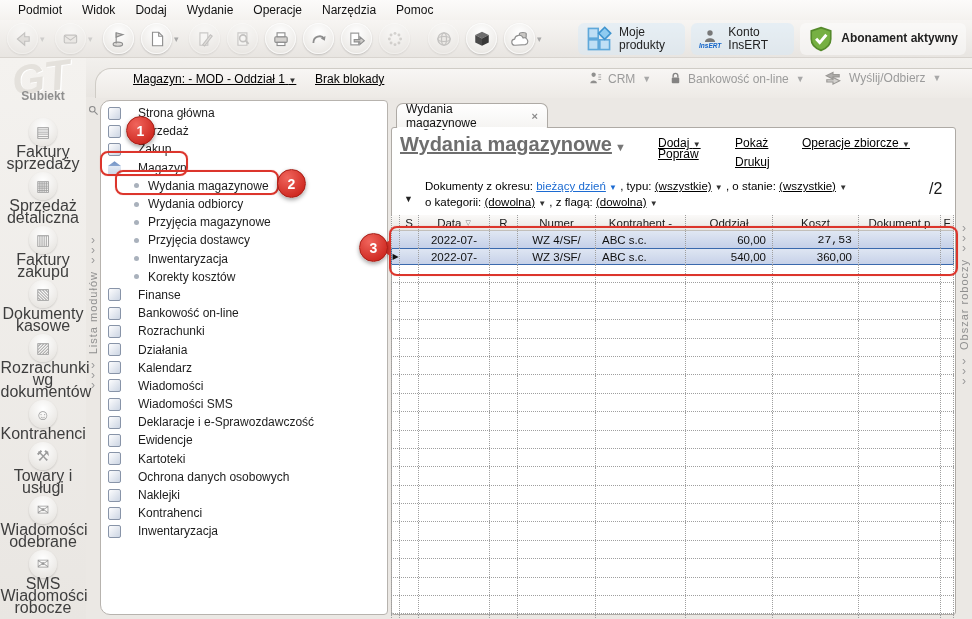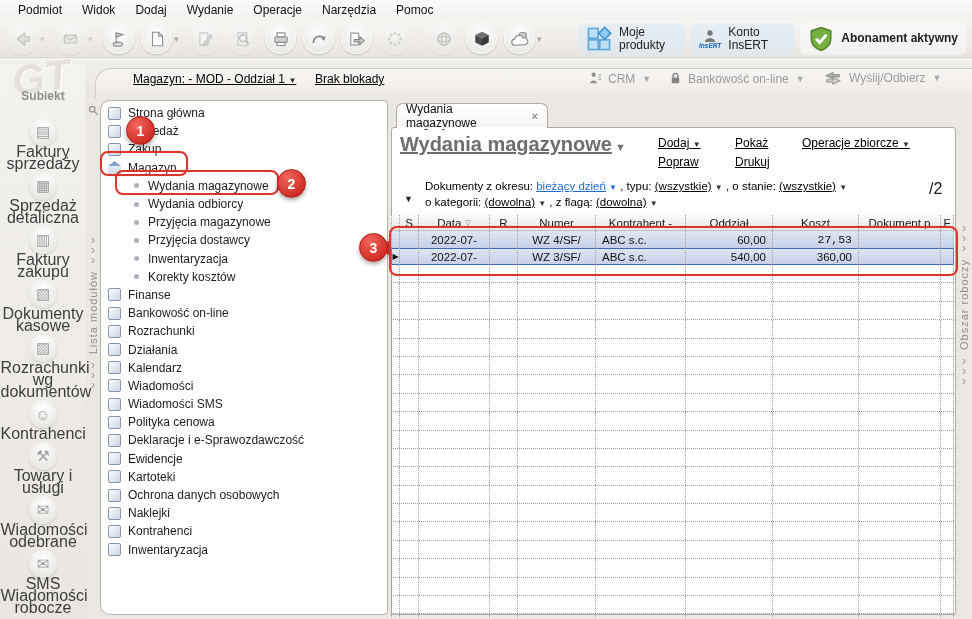--- a/index.html
+++ b/index.html
@@ -65,21 +65,21 @@
   .rail-right{left:956px;width:16px}
   .rail .pin{margin-top:7px}
   .chev{font-size:12px;line-height:10px;color:#9a9a9a;cursor:pointer}
   .vtext{writing-mode:vertical-rl;transform:rotate(180deg);font-size:11px;color:#8f8f8f;
          letter-spacing:1px;margin:6px 0}
   .sp1{margin-top:118px}
   
   .tree-panel{position:absolute;left:100px;top:100px;width:288px;height:515px;background:#fff;
               border:1px solid #b7b3ae;border-radius:10px 4px 4px 10px;box-sizing:border-box;
               padding-top:3px;overflow:hidden}
-  .tree-row{height:18.2px;display:flex;align-items:center;padding-left:7px;gap:7px;
+  .tree-row{height:18.2px;display:flex;align-items:center;padding-left:7px;gap:17px;
             font-size:12px;color:#1c1c1c;cursor:pointer}
   .tree-ico{width:13px;height:13px;flex:0 0 13px;box-sizing:border-box;
             background:linear-gradient(135deg,#fdfdfe,#ccd5e3);border:1px solid #8894a8;
             border-radius:2px}
   .tree-ico.house{border:none;border-radius:0;
             background:linear-gradient(#6d8fc3,#8aa6d0 38%,#e3eaf4 39%,#cdd8e8);
             clip-path:polygon(50% 0,100% 38%,100% 100%,0 100%,0 38%)}
   .tree-child{height:18.2px;display:flex;align-items:center;padding-left:33px;gap:9px;
               font-size:12px;color:#1c1c1c;cursor:pointer}
   .bullet{width:5px;height:5px;border-radius:50%;background:#a9b1bc;flex:0 0 5px}
@@ -525,24 +525,20 @@
     <div class="tree-row">
       <span class="tree-ico"></span>
       <span>Wiadomości</span>
     </div>
     <div class="tree-row">
       <span class="tree-ico"></span>
       <span>Wiadomości SMS</span>
     </div>
     <div class="tree-row">
       <span class="tree-ico"></span>
-      <span>Polityka cenowa</span>
-    </div>
-    <div class="tree-row">
-      <span class="tree-ico"></span>
       <span>Deklaracje i e-Sprawozdawczość</span>
     </div>
     <div class="tree-row">
       <span class="tree-ico"></span>
       <span>Ewidencje</span>
     </div>
     <div class="tree-row">
       <span class="tree-ico"></span>
       <span>Kartoteki</span>
     </div>
@@ -567,21 +563,21 @@
 <div class="tab">
   <span>Wydania magazynowe</span>
   <span class="tab-close">×</span>
 </div>
 <div class="main-panel"></div>
 
 <div class="title">
   <span>Wydania magazynowe</span><span class="tdd">▼</span>
 </div>
 <span class="action-link" style="left:658px;top:136px"><span>Dodaj</span> <span class="fdd">▼</span></span>
-<span class="action-link" style="left:658px;top:155px">Popraw</span>
+<span class="action-link" style="left:658px;top:147px">Popraw</span>
 <span class="action-link" style="left:735px;top:136px">Pokaż</span>
 <span class="action-link" style="left:735px;top:155px">Drukuj</span>
 <span class="action-link" style="left:802px;top:136px"><span>Operacje zbiorcze</span> <span class="fdd">▼</span></span>
 
 <span class="funnel">▼</span>
 <div class="filters" style="left:425px;top:180px">
   <span>Dokumenty z okresu:</span>
   <span class="flink blue">bieżący dzień</span>
   <span class="fdd blue">▼</span>
   <span>, typu:</span>

